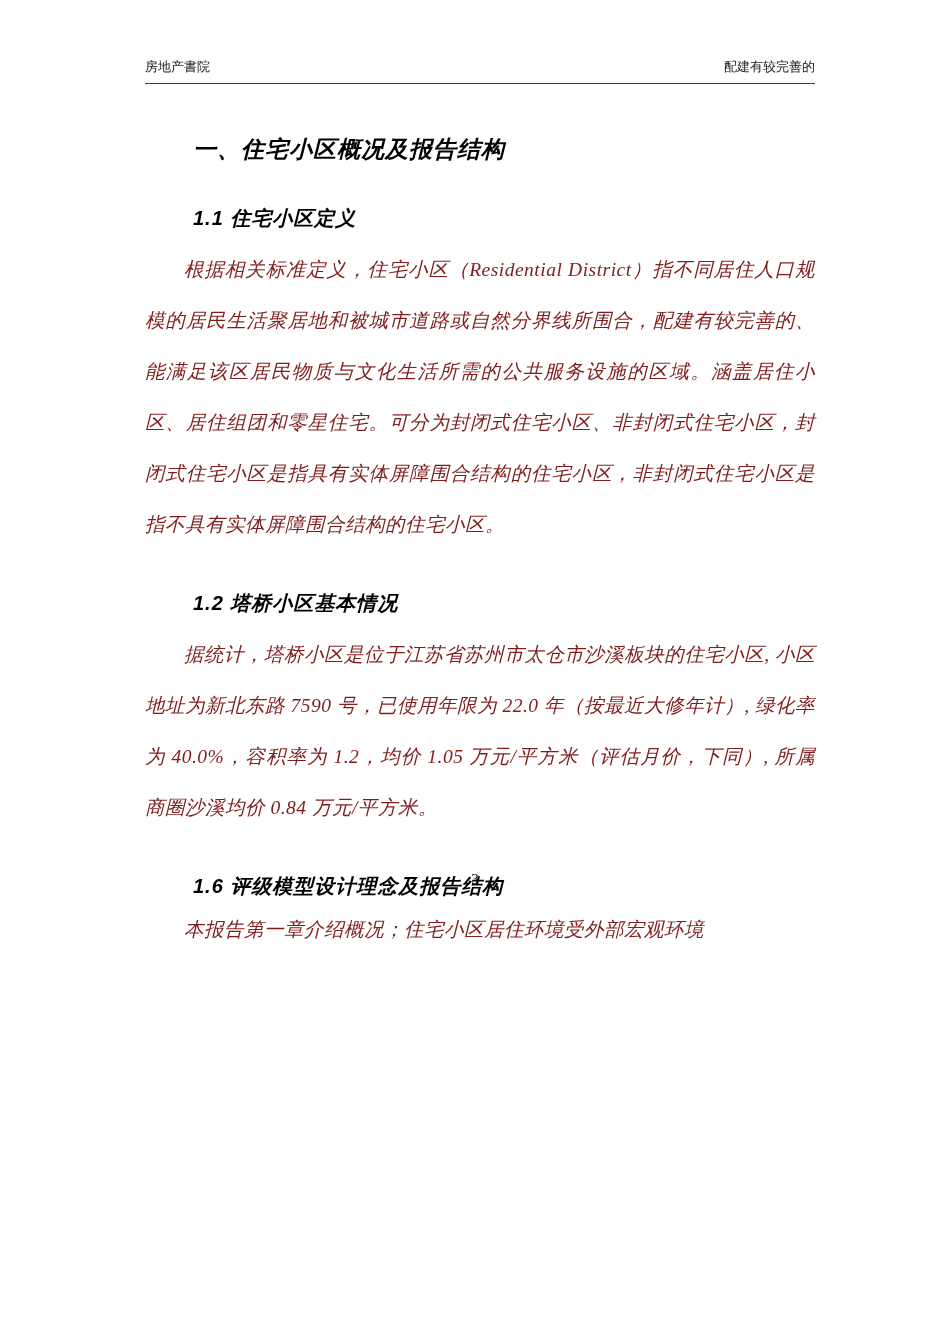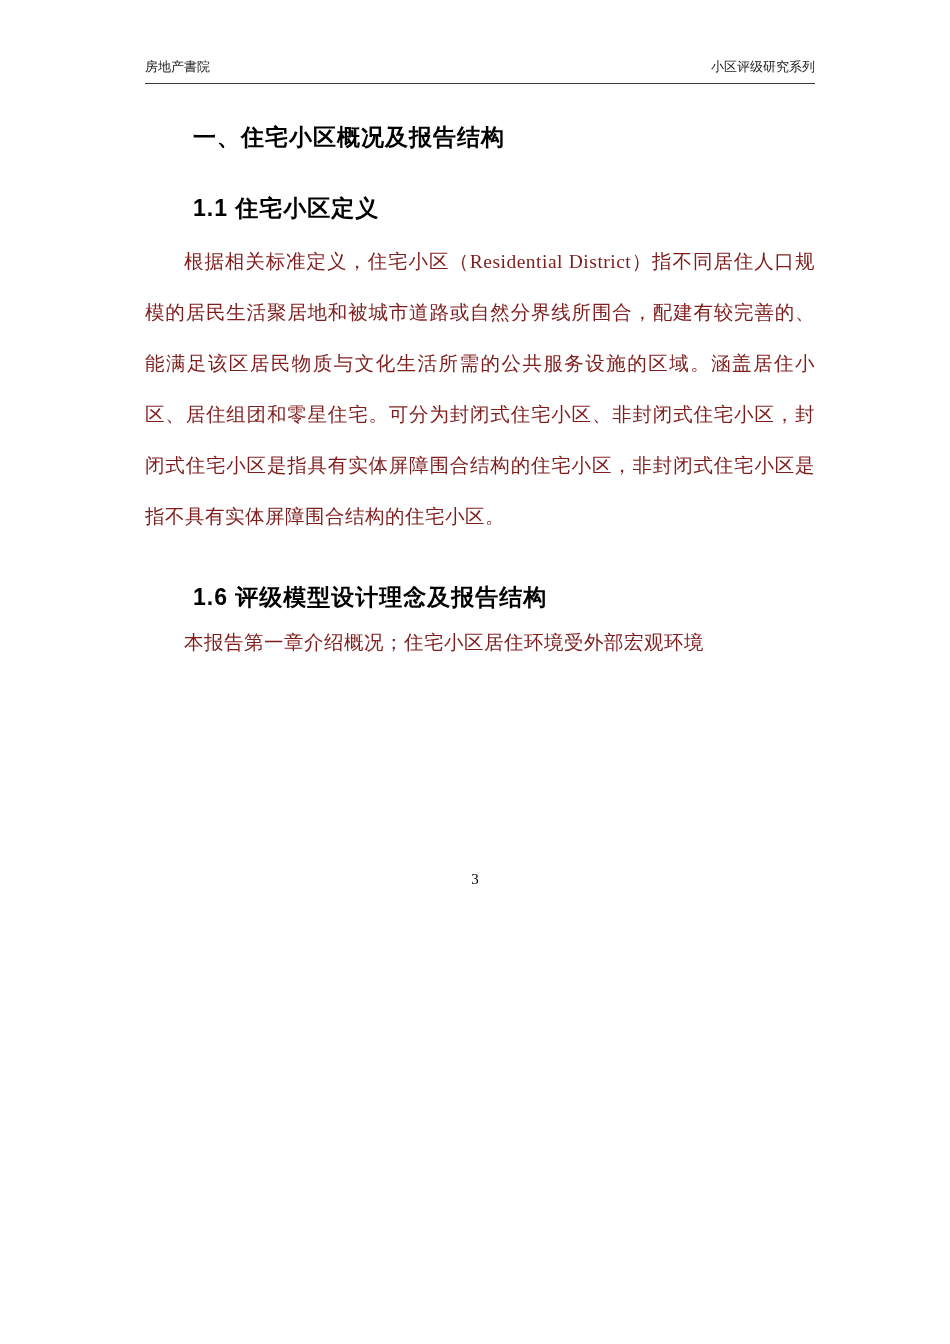--- a/index.html
+++ b/index.html
@@ -25,37 +25,38 @@
     justify-content: space-between;
     align-items: flex-end;
     font-family: "Liberation Sans", "DejaVu Sans", sans-serif;
     font-size: 13px;
     color: #1a1a1a;
     padding-bottom: 7px;
     border-bottom: 1.5px solid #3a3a3a;
   }
   .content {
     position: absolute;
-    top: 100px;
+    top: 112px;
     left: 145px;
     right: 135px;
+    font-style: italic;
   }
   .doc-title {
     margin: 22px 0 0 48px;
     font-family: "Liberation Sans", "DejaVu Sans", sans-serif;
     font-weight: bold;
     font-size: 23px;
     letter-spacing: 1px;
     color: #000;
   }
   .section-heading {
     margin: 40px 0 0 48px;
     font-family: "Liberation Sans", "DejaVu Sans", sans-serif;
     font-weight: bold;
-    font-size: 23px;
+    font-size: 20px;
     letter-spacing: 1px;
     color: #000;
   }
   .para {
     margin-top: 12px;
     font-size: 19.5px;
     line-height: 51px;
     text-align: justify;
     text-indent: 2em;
     letter-spacing: 0.5px;
@@ -72,32 +73,36 @@
     color: #000;
   }
 </style>
 </head>
 <body>
 
 <div class="page">
 
   <div class="header">
     <span>房地产書院</span>
-    <span>小区评级研究系列</span>
+    <span>配建有较完善的</span>
   </div>
 
   <div class="content">
 
     <div class="doc-title">一、住宅小区概况及报告结构</div>
 
     <div>
       <div class="section-heading">1.1 住宅小区定义</div>
       <p class="para">根据相关标准定义，住宅小区（Residential District）指不同居住人口规模的居民生活聚居地和被城市道路或自然分界线所围合，配建有较完善的、能满足该区居民物质与文化生活所需的公共服务设施的区域。涵盖居住小区、居住组团和零星住宅。可分为封闭式住宅小区、非封闭式住宅小区，封闭式住宅小区是指具有实体屏障围合结构的住宅小区，非封闭式住宅小区是指不具有实体屏障围合结构的住宅小区。</p>
     </div>
 
+    <div>
+      <div class="section-heading">1.2 塔桥小区基本情况</div>
+      <p class="para">据统计，塔桥小区是位于江苏省苏州市太仓市沙溪板块的住宅小区, 小区地址为新北东路 7590 号，已使用年限为 22.0 年（按最近大修年计）, 绿化率为 40.0%，容积率为 1.2，均价 1.05 万元/平方米（评估月价，下同）, 所属商圈沙溪均价 0.84 万元/平方米。</p>
+    </div>
 
     <div>
       <div class="section-heading">1.6 评级模型设计理念及报告结构</div>
       <p class="para tight">本报告第一章介绍概况；住宅小区居住环境受外部宏观环境</p>
     </div>
 
   </div>
 
   <div class="footer">3</div>
 

